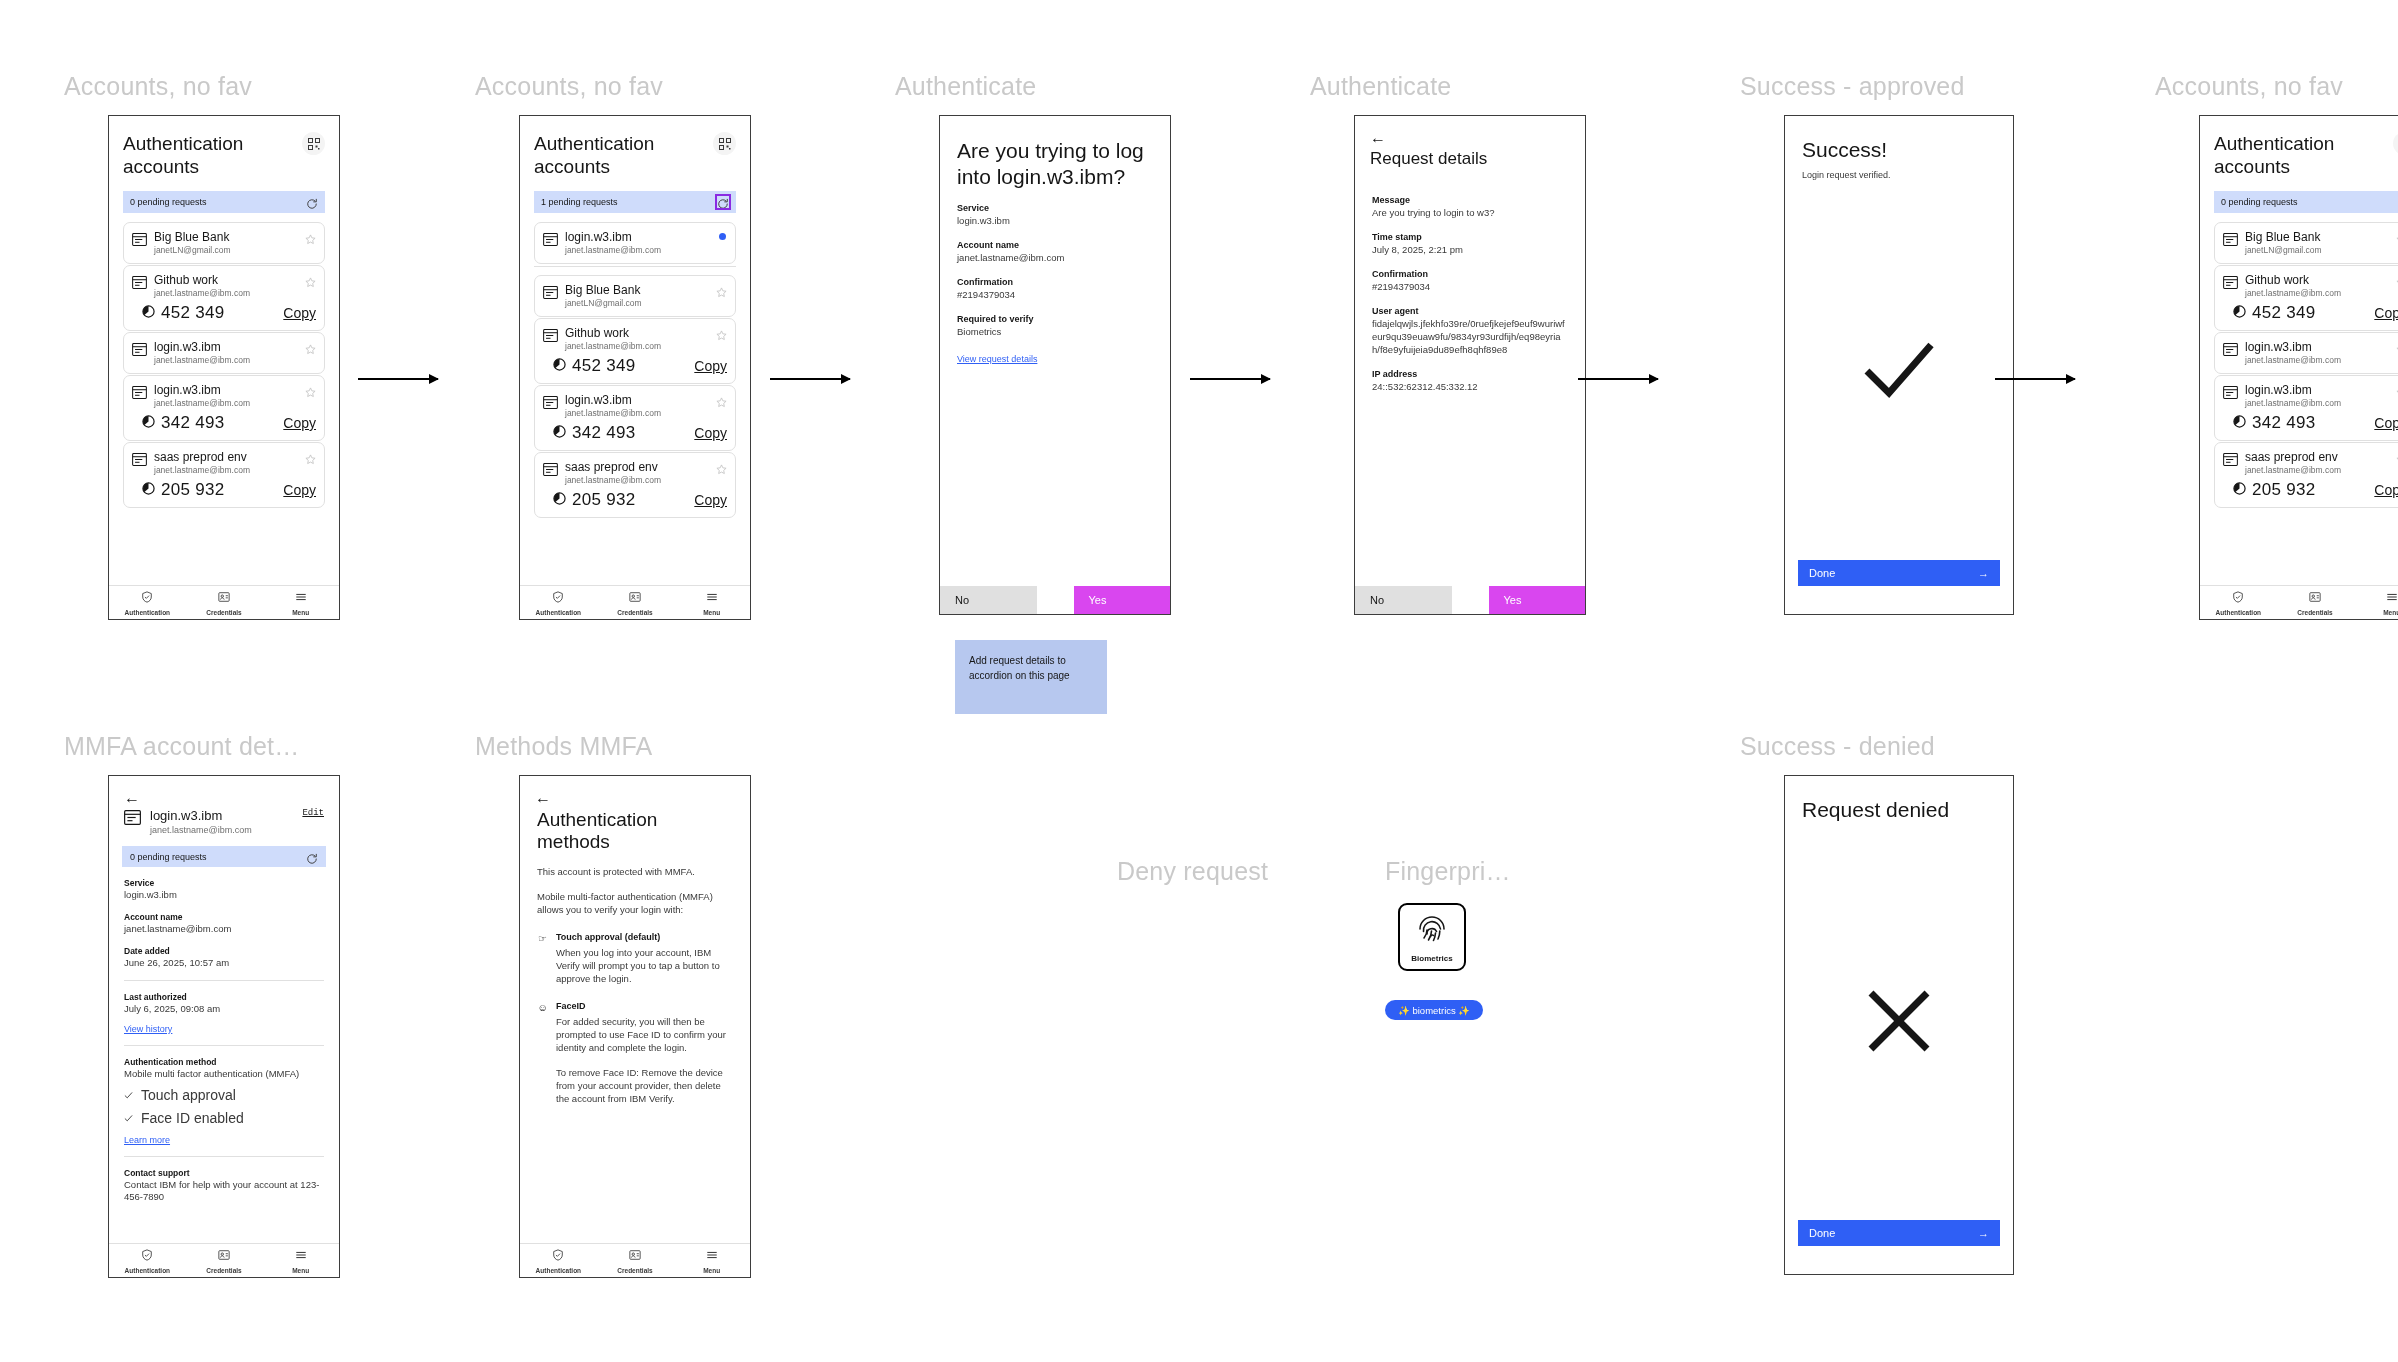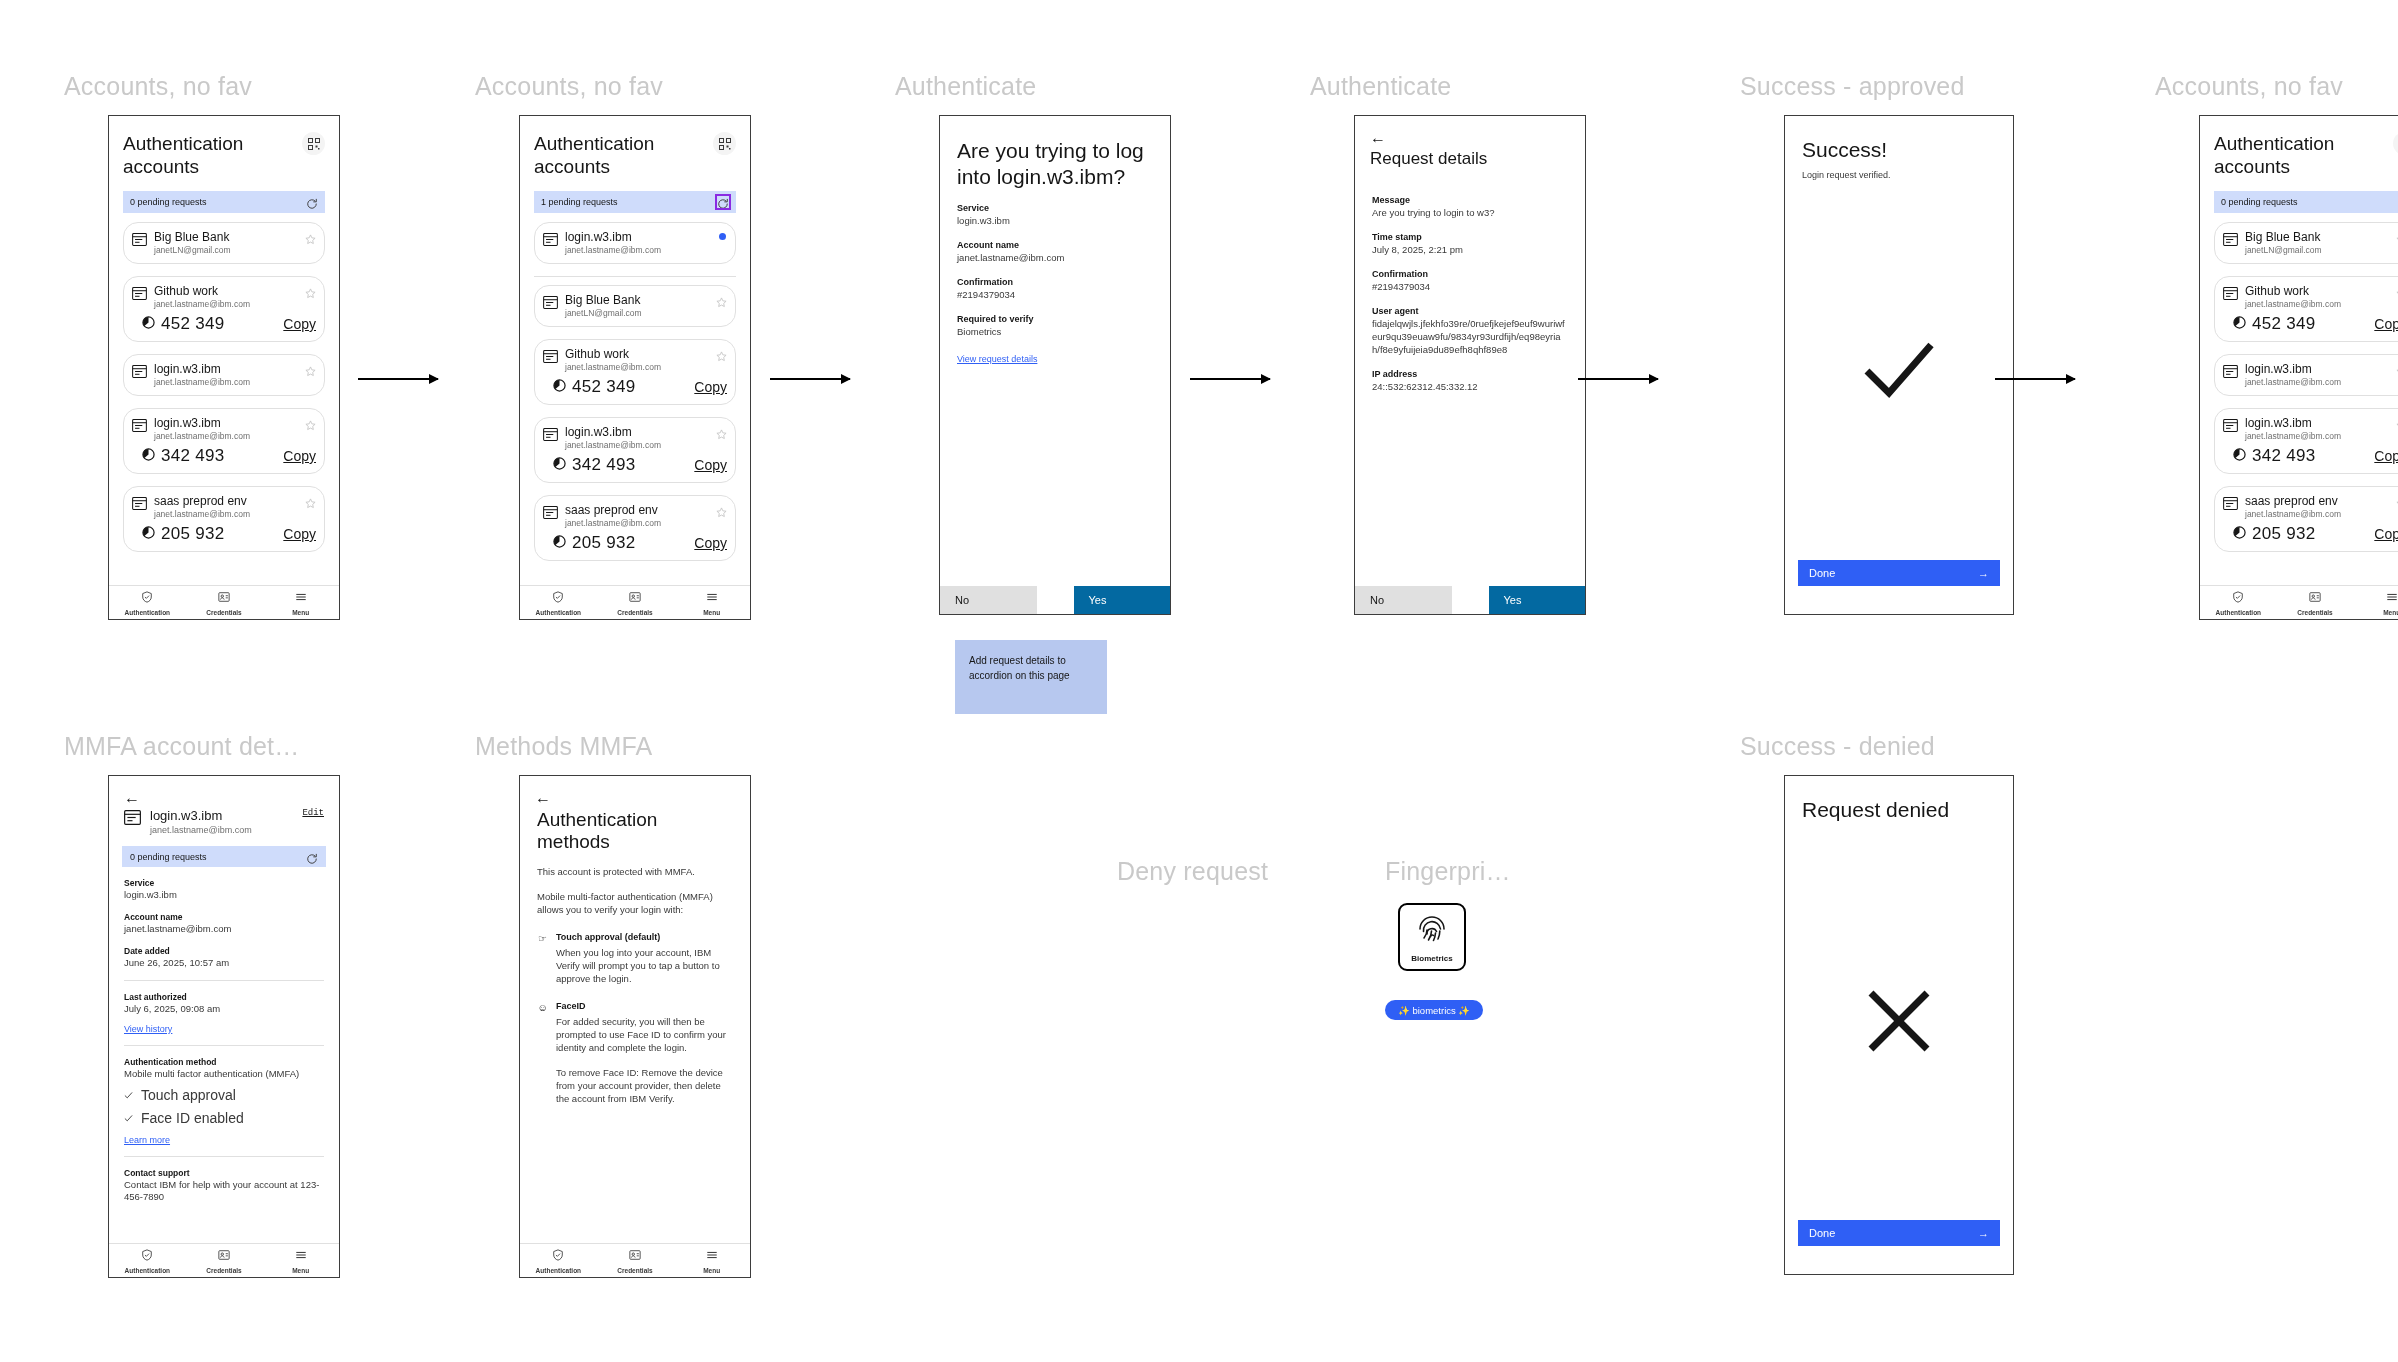--- a/index.html
+++ b/index.html
@@ -52,23 +52,23 @@
     height: 22px;
     display: flex; align-items: center; justify-content: space-between;
     padding: 0 7px;
   }
   .pending-txt { font-size: 9px; color: #161616; }
   .refresh-ic { width: 12px; height: 12px; }
   .refresh-ic.hl { outline: 2px solid #8a2be2; }
 
   .acct {
     border: 1px solid #e0e0e0;
-    border-radius: 15px;
+    border-radius: 7px;
     padding: 7px 8px 7px 8px;
-    margin-bottom: 12px;
+    margin-bottom: 1px;
     position: relative;
   }
   .acct-top { display: flex; align-items: flex-start; gap: 7px; }
   .acct-ic { width: 15px; height: 13px; flex: none; margin-top: 2px; }
   .acct-name { font-size: 12px; color: #161616; line-height: 14px; }
   .acct-mail { font-size: 8.5px; color: #6f6f6f; line-height: 11px; margin-top: 1px; }
   .star { position: absolute; right: 8px; top: 8px; width: 11px; height: 11px; }
   .dot-blue { position: absolute; right: 9px; top: 10px; width: 7px; height: 7px; border-radius: 50%; background: #2f5ff5; }
   .otp-row { display: flex; align-items: center; justify-content: space-between; margin-top: 4px; padding-left: 10px; }
   .otp-left { display: flex; align-items: center; gap: 6px; }
@@ -87,21 +87,21 @@
   .tab-lbl { font-size: 6.5px; color: #393939; font-weight: 600; }
 
   
   .auth-h { font-size: 21px; line-height: 26px; color: #161616; padding: 22px 17px 0 17px; font-weight: 400; }
   .kv { padding: 0 17px; margin-top: 13px; }
   .kv-k { font-size: 9px; font-weight: 700; color: #161616; }
   .kv-v { font-size: 9.5px; color: #393939; margin-top: 1px; line-height: 13px; word-break: break-all; }
   .kv-link { display:inline-block; padding: 0 17px; margin-top: 16px; font-size: 9px; color: #2f5ff5; text-decoration: underline; }
   .yn-row { margin-top: auto; display: flex; height: 28px; gap: 37px; }
   .yn-no { flex: 1; background: #e0e0e0; color: #161616; display: flex; align-items: center; padding-left: 15px; font-size: 11px; }
-  .yn-yes { flex: 1; background: #0369a1; color: #fff; display: flex; align-items: center; padding-left: 15px; font-size: 11px; }
+  .yn-yes { flex: 1; background: #d946ef; color: #fff; display: flex; align-items: center; padding-left: 15px; font-size: 11px; }
 
   .back-arrow { padding: 14px 0 0 15px; font-size: 16px; line-height: 16px; color: #161616; }
   .det-h { font-size: 17px; color: #161616; padding: 3px 15px 0 15px; font-weight: 400; }
 
   
   .succ-h { font-size: 21px; color: #161616; padding: 22px 17px 0; font-weight: 400; }
   .succ-sub { font-size: 9px; color: #393939; padding: 8px 17px 0; }
   .glyph-wrap { flex: 1; display: flex; align-items: center; justify-content: center; }
   .done-btn {
     margin: 0 13px 28px 13px; height: 26px; background: #2f5ff5;

